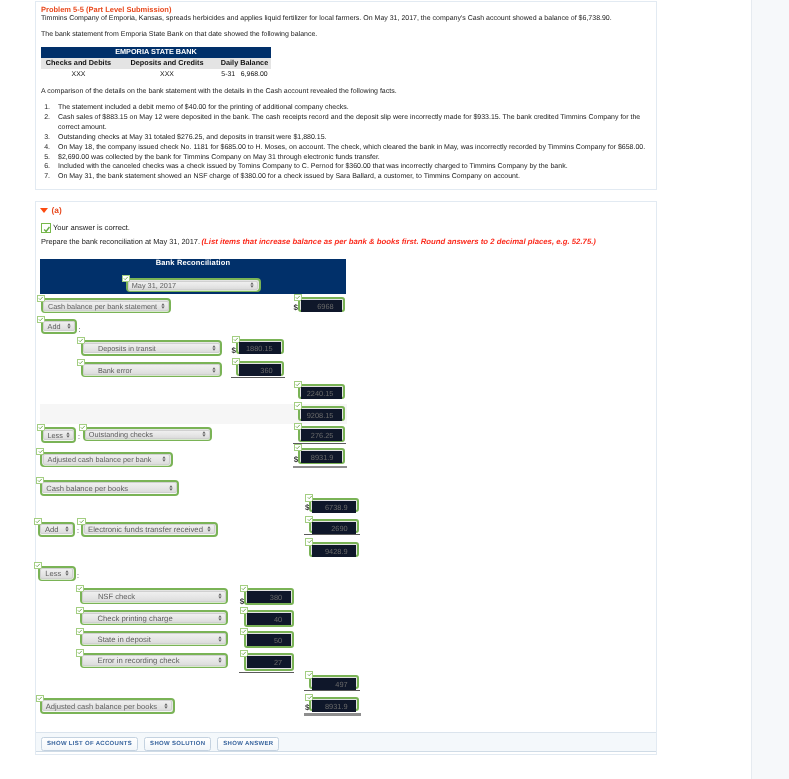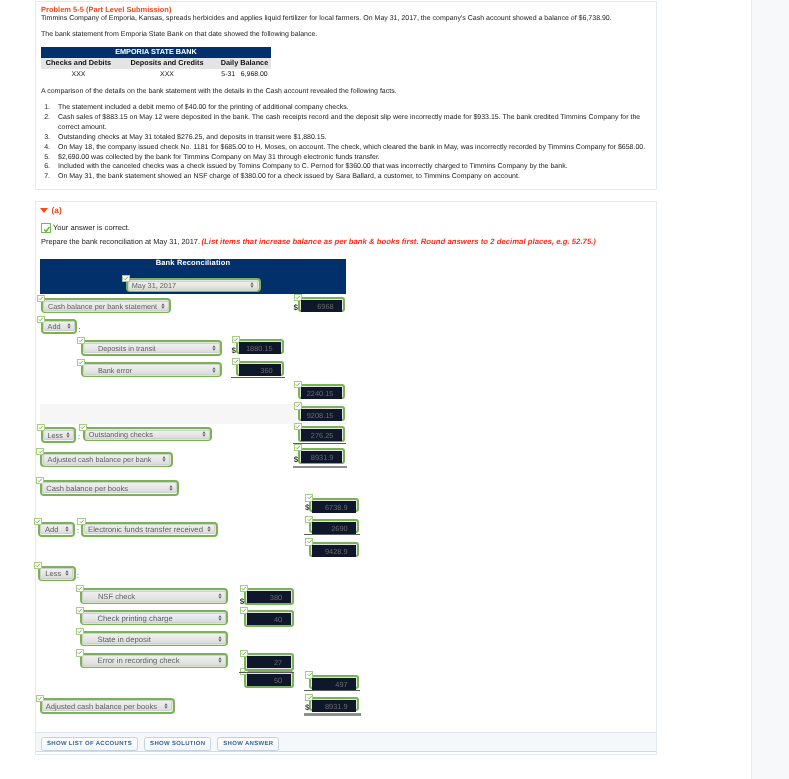--- a/index.html
+++ b/index.html
@@ -488,21 +488,21 @@
       <div class="amt" style="left: 243.9px; top: 610.2px; width: 50px; height: 16.7px;">
         <span class="badge">
           <svg width="6" height="5" viewBox="0 0 6 5">
             <path d="M0.9 2.4 L2.2 3.7 L4.8 0.9" fill="none" stroke="#74ac52" stroke-width="0.95" stroke-linecap="butt" stroke-linejoin="miter"></path>
           </svg>
         </span>
         <span class="inr">
           <span class="val">40</span>
         </span>
       </div>
-      <div class="amt" style="left: 243.9px; top: 631.1px; width: 50px; height: 17.2px; margin-top: 40px;">
+      <div class="amt" style="left: 243.9px; top: 631.1px; width: 50px; height: 17.2px;">
         <span class="badge">
           <svg width="6" height="5" viewBox="0 0 6 5">
             <path d="M0.9 2.4 L2.2 3.7 L4.8 0.9" fill="none" stroke="#74ac52" stroke-width="0.95" stroke-linecap="butt" stroke-linejoin="miter"></path>
           </svg>
         </span>
         <span class="inr">
           <span class="val">50</span>
         </span>
       </div>
       <div class="amt" style="left: 243.9px; top: 653.2px; width: 50px; height: 17.9px;">

